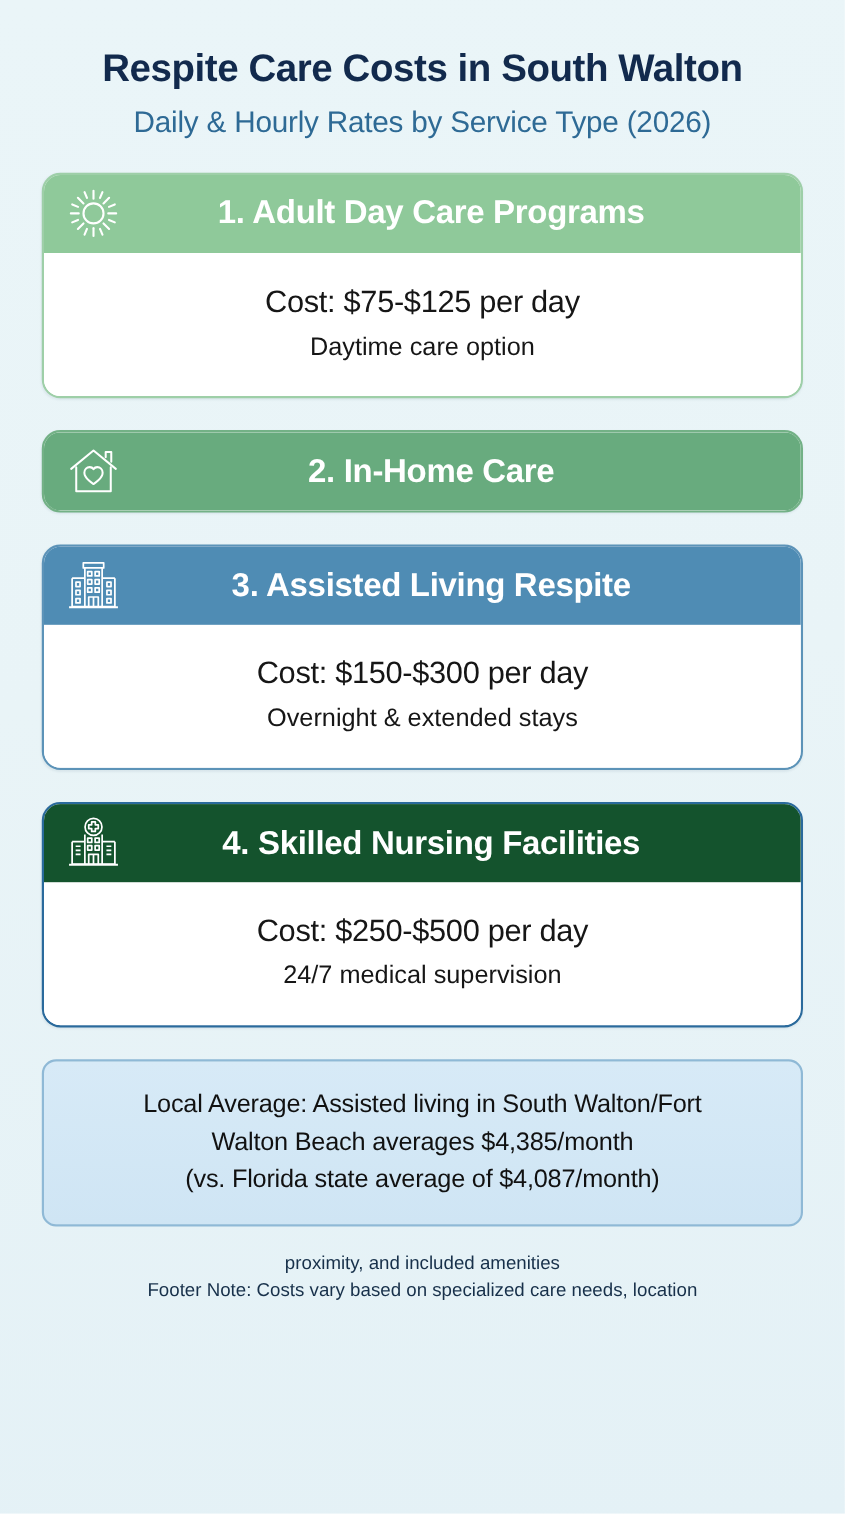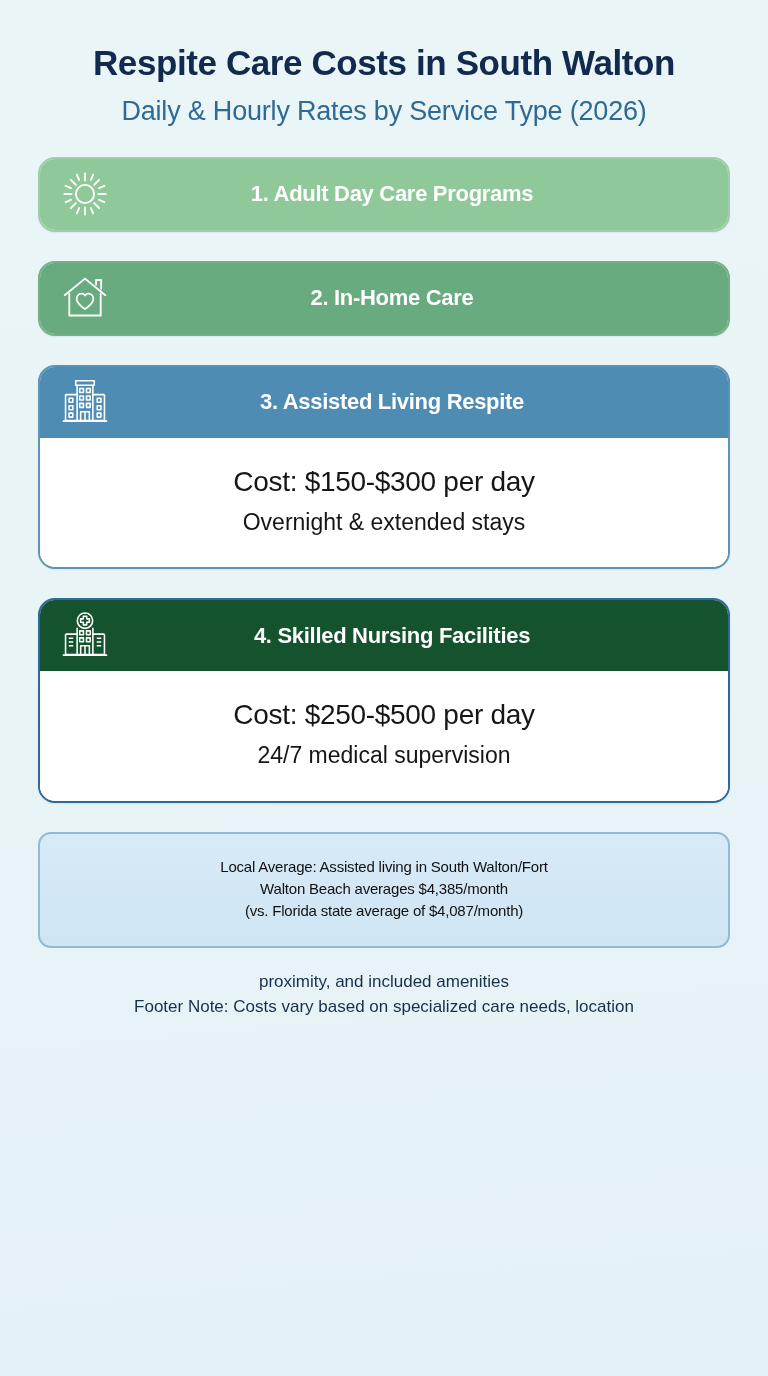--- a/index.html
+++ b/index.html
@@ -54,21 +54,21 @@
   .card-icon {
     width:54px; height:54px;
     flex:0 0 54px;
     display:flex; align-items:center; justify-content:center;
   }
   .card-icon svg { display:block; }
   .card-title {
     position:absolute;
     left:16px; right:0;
     text-align:center;
-    font-size:22px;
+    font-size:30px;
     font-weight:bold;
     color:#ffffff;
     letter-spacing:-0.3px;
     pointer-events:none;
   }
   .card-body {
     background:#fff;
     text-align:center;
     padding:24px 16px 26px;
   }
@@ -112,21 +112,21 @@
   
   .local-box {
     margin-top:7px;
     background:linear-gradient(180deg,#d7eaf7 0%, #cfe5f4 100%);
     border:2px solid #8fb9d6;
     border-radius:13px;
     padding:22px 18px 24px;
     text-align:center;
   }
   .local-text {
-    font-size:15px;
+    font-size:23px;
     color:#111;
     line-height:1.47;
     letter-spacing:-0.2px;
   }
 
   
   .footer-note {
     margin-top:22px;
     text-align:center;
     font-size:17px;
@@ -164,20 +164,24 @@
             <line x1="30.2" y1="38.7" x2="32.5" y2="44.2"></line>
             <line x1="3.8" y1="32.5" x2="9.3" y2="30.2"></line>
             <line x1="38.7" y1="17.8" x2="44.2" y2="15.5"></line>
             <line x1="3.8" y1="15.5" x2="9.3" y2="17.8"></line>
             <line x1="38.7" y1="30.2" x2="44.2" y2="32.5"></line>
             <line x1="15.5" y1="44.2" x2="17.8" y2="38.7"></line>
             <line x1="30.2" y1="9.3" x2="32.5" y2="3.8"></line>
           </svg>
         </div>
         <div class="card-title">1. Adult Day Care Programs</div>
+      </div>
+      <div class="card-body">
+        <div class="cost-line">Cost: $75-$125 per day</div>
+        <div class="desc-line">Daytime care option</div>
       </div>
     </div>
 
     <div class="card card-2">
       <div class="card-header">
         <div class="card-icon">
           <svg width="48" height="48" viewBox="0 0 52 52" fill="none" stroke="#ffffff" stroke-width="2" stroke-linejoin="round" stroke-linecap="round">
             <path d="M4 23 L26 5 L48 23"></path>
             <path d="M9 21.5 V45 H43 V21.5"></path>
             <path d="M38 11.5 V6.5 H43.5 V16"></path>

